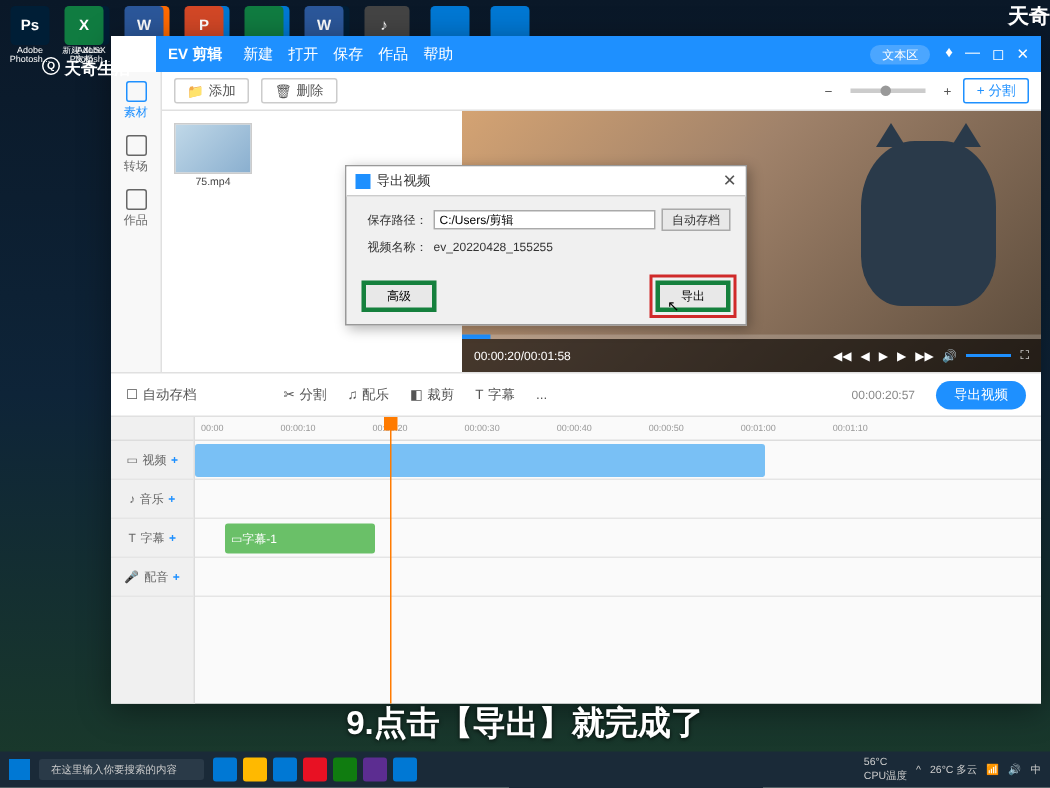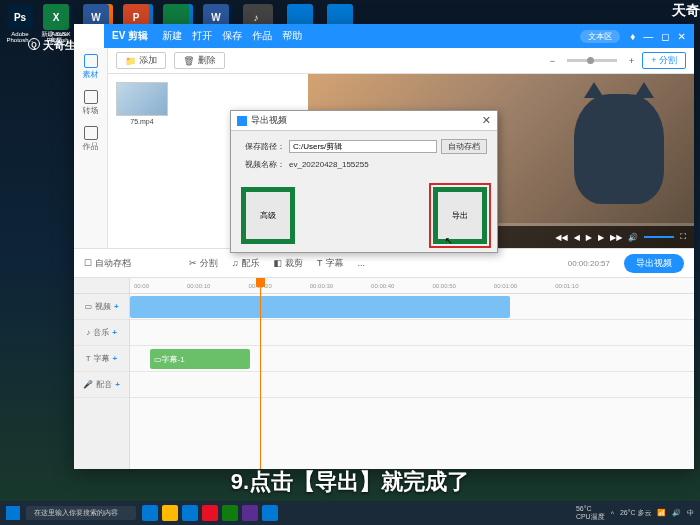--- a/index.html
+++ b/index.html
@@ -87,21 +87,21 @@
 .dialog .dtitle .x { font-size: 11px; color: #555; }
 .dialog .dbody { padding: 8px 10px; font-size: 8px; color: #333; }
 .dialog .dbody .section { font-size: 9px; margin-bottom: 6px; }
 .dialog .row { display: flex; align-items: center; gap: 4px; margin-bottom: 5px; }
 .dialog .row label { width: 44px; text-align: right; }
 .dialog .row .val { flex: 1; }
 .dialog .row input { flex: 1; border: 1px solid #aaa; padding: 1px 3px; font-size: 8px; background: #fff; }
 .dialog .row select { border: 1px solid #aaa; font-size: 8px; padding: 0 2px; background: #fff; }
 .dialog .row .browse { border: 1px solid #aaa; background: #e8e8e8; padding: 1px 6px; font-size: 8px; }
 .dialog .dfooter { display: flex; justify-content: space-between; padding: 4px 10px 8px; }
-.dialog .dfooter .dbtn { border: 5px solid #15803d; background: #e8e8e8; padding: 18px 14px; font-size: 8px; }
+.dialog .dfooter .dbtn { border: 3px solid #15803d; background: #e8e8e8; padding: 2px 14px; font-size: 8px; }
 .dialog .dfooter .dbtn.highlight { outline: 2px solid #d02a2a; outline-offset: 2px; position: relative; }
 .dialog .cursor { position: absolute; right: 44px; bottom: 6px; font-size: 10px; }
 
 .caption { position: absolute; bottom: 28px; left: 0; right: 0; text-align: center; color: #fff; font-size: 22px; font-weight: bold; z-index: 60; text-shadow: 0 1px 3px rgba(0,0,0,0.8); }
 
 .taskbar { position: absolute; bottom: 0; left: 0; right: 0; height: 24px; background: #1a2a38; display: flex; align-items: center; padding: 0 6px; gap: 6px; color: #ccc; font-size: 8px; }
 .taskbar .start { width: 14px; height: 14px; background: #0078d4; }
 .taskbar .search { background: #2a3a48; padding: 2px 8px; border-radius: 2px; font-size: 7px; width: 110px; }
 .taskbar .ticons { display: flex; gap: 4px; }
 .taskbar .ticon { width: 16px; height: 16px; border-radius: 2px; }

